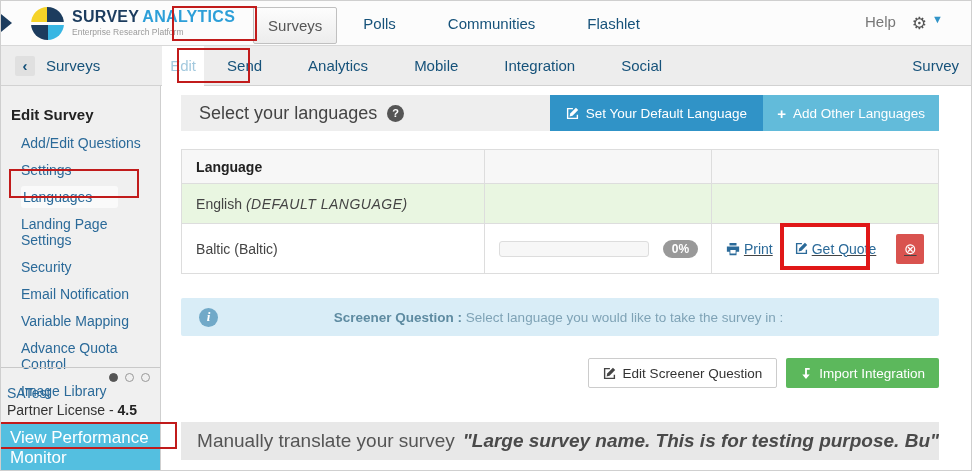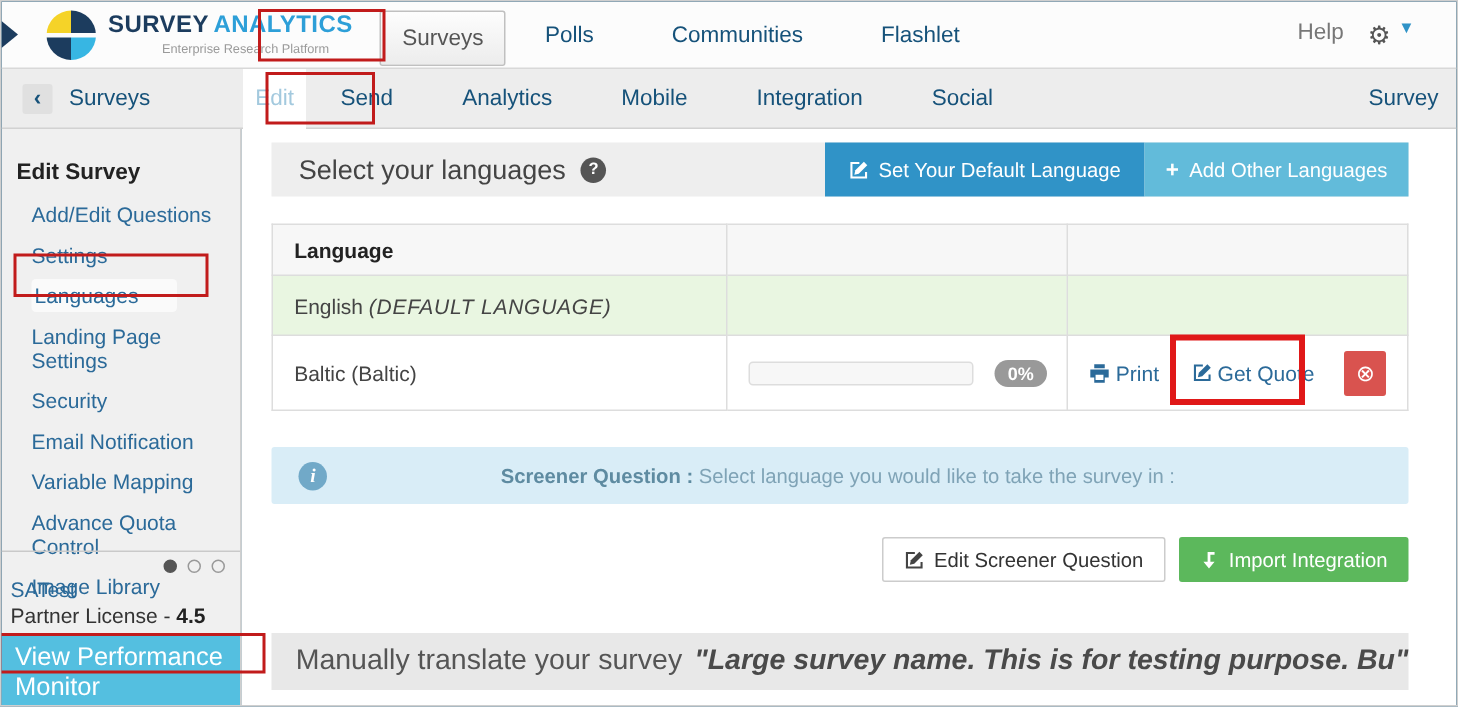--- a/index.html
+++ b/index.html
@@ -1,33 +1,33 @@
 <!DOCTYPE html>
 <html><head>
 <meta charset="utf-8">
 <style>
   * { margin:0; padding:0; box-sizing:border-box; }
   body { font-family:"Liberation Sans", sans-serif; background:#fff; }
-  .screen { position:relative; width:972px; height:471px; background:#0c4a6e; overflow:hidden;
+  .screen { position:relative; width:972px; height:471px; background:#f97316; overflow:hidden;
             border:1px solid #cfcfcf; }
 
   
   .topnav { position:relative; height:45px; background:#fcfcfc; border-bottom:1px solid #d8d8d8;
             display:flex; align-items:center; }
   .edge-deco { position:absolute; left:0; top:13px; width:0; height:0;
                border-top:9px solid transparent; border-bottom:9px solid transparent;
                border-left:11px solid #1c3c5e; }
   .logo-wrap { display:flex; align-items:center; margin-left:30px; }
   .logo-mark { position:relative; width:33px; height:33px; border-radius:50%;
       background:conic-gradient(#1c3c5e 0 90deg, #37b6e3 90deg 180deg, #1c3c5e 180deg 270deg, #f5d328 270deg 360deg); }
   .logo-mark::after { content:""; position:absolute; left:-1px; right:-1px; top:15px; height:3px; background:#fcfcfc; }
   .brand-text { margin-left:8px; line-height:1; }
   .brand-line { font-size:16px; font-weight:bold; letter-spacing:.3px; }
   .brand-line .p1 { color:#1c3c5e; } .brand-line .p2 { color:#2d9fd8; margin-left:3px; }
-  .brand-tag { font-size:8.5px; color:#9a9a9a; margin-top:3px;margin-left:36px; }
+  .brand-tag { font-size:8.5px; color:#9a9a9a; margin-top:3px; }
   .topnav-items { display:flex; align-items:center; margin-left:18px; }
   .topnav-item { font-size:15px; color:#16527a; margin:0 26px; cursor:pointer; }
   .topnav-item.boxed { margin:0; position:relative; top:2px; padding:9px 14px;
       border:1px solid #c0c0c0; border-radius:2px; color:#555;
       background:linear-gradient(#fdfdfd,#ececec); }
   .topnav-right { margin-left:auto; display:flex; align-items:flex-start; margin-right:28px; }
   .help-link { font-size:15px; color:#777; margin-right:16px; cursor:pointer; }
   .gear { font-size:17px; color:#555; cursor:pointer; }
   .caret { font-size:11px; color:#3093c7; margin-left:5px; cursor:pointer; }
 
@@ -83,21 +83,21 @@
   table.lang th { background:#f7f7f7; height:34px; font-size:14px; color:#222; }
   tr.row-default { background:#e9f6e1; }
   tr.row-default td { height:40px; font-size:14px; color:#444; }
   .default-suffix { font-style:italic; letter-spacing:.5px; }
   tr.row-lang td { height:50px; font-size:14px; color:#444; background:#fff; }
   .col1 { width:40%; } .col2 { width:30%; } .col3 { width:30%; }
   .prog-wrap { display:flex; align-items:center; }
   .prog-track { width:150px; height:16px; background:#f7f7f7; border:1px solid #ddd; border-radius:3px; }
   .prog-badge { margin-left:14px; background:#999; color:#fff; font-size:12px; font-weight:bold;
                 padding:2px 9px; border-radius:10px; }
-  .actions-cell { display:flex; align-items:center; padding-right:8px; }
+  .actions-cell { display:flex; align-items:center; padding-right:8px;text-decoration:underline; }
   .link { color:#2b6a99; font-size:14px; display:flex; align-items:center; gap:4px; cursor:pointer; }
   .link-print { margin-right:22px; }
   .link-quote { margin-right:20px; }
   .del-btn { width:28px; height:30px; background:#d9534f; color:#fff; border:none; border-radius:2px;
              font-size:15px; display:flex; align-items:center; justify-content:center; cursor:pointer; }
 
   
   .info-bar { margin-top:24px; height:38px; background:#d9edf7; border-radius:2px;
               display:flex; align-items:center; }
   .info-ic { width:19px; height:19px; border-radius:50%; background:#71a9c8; color:#fff;

